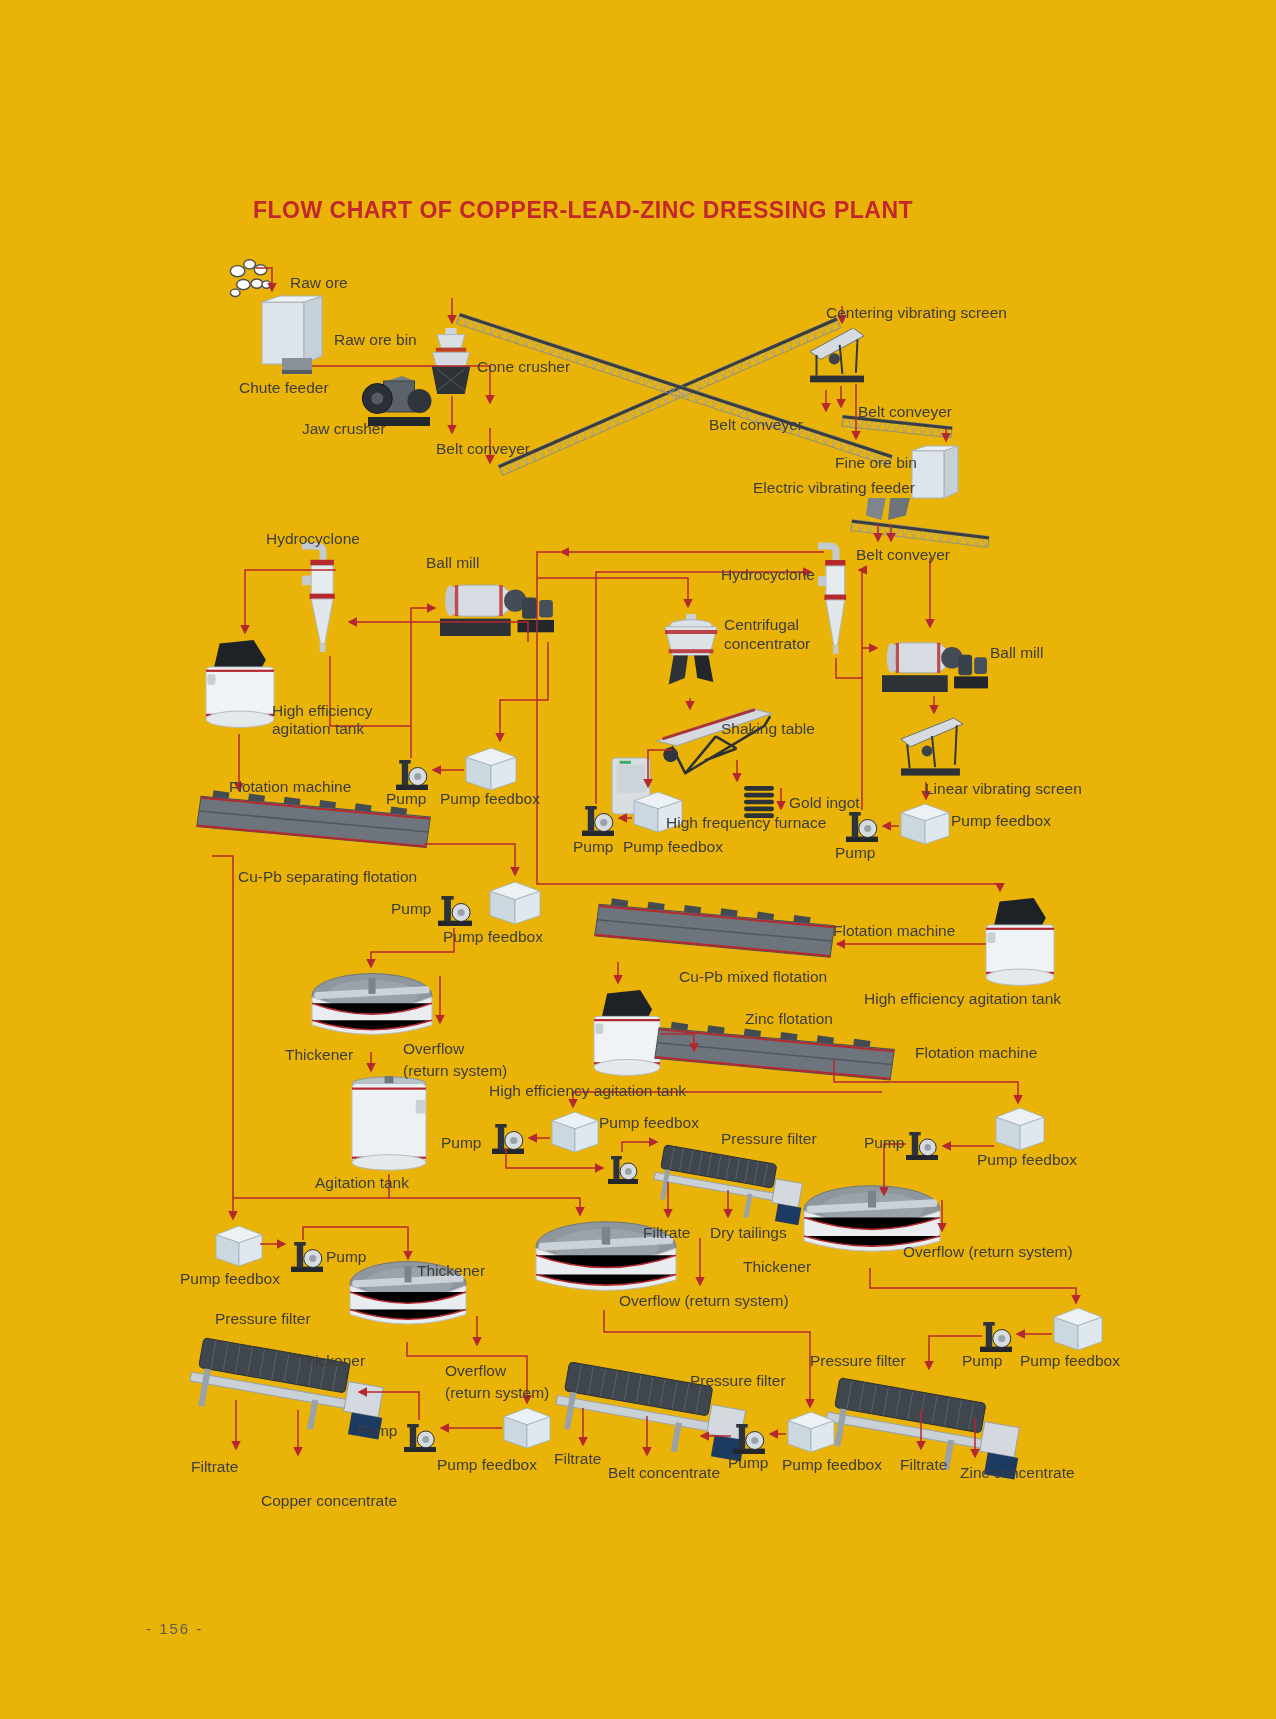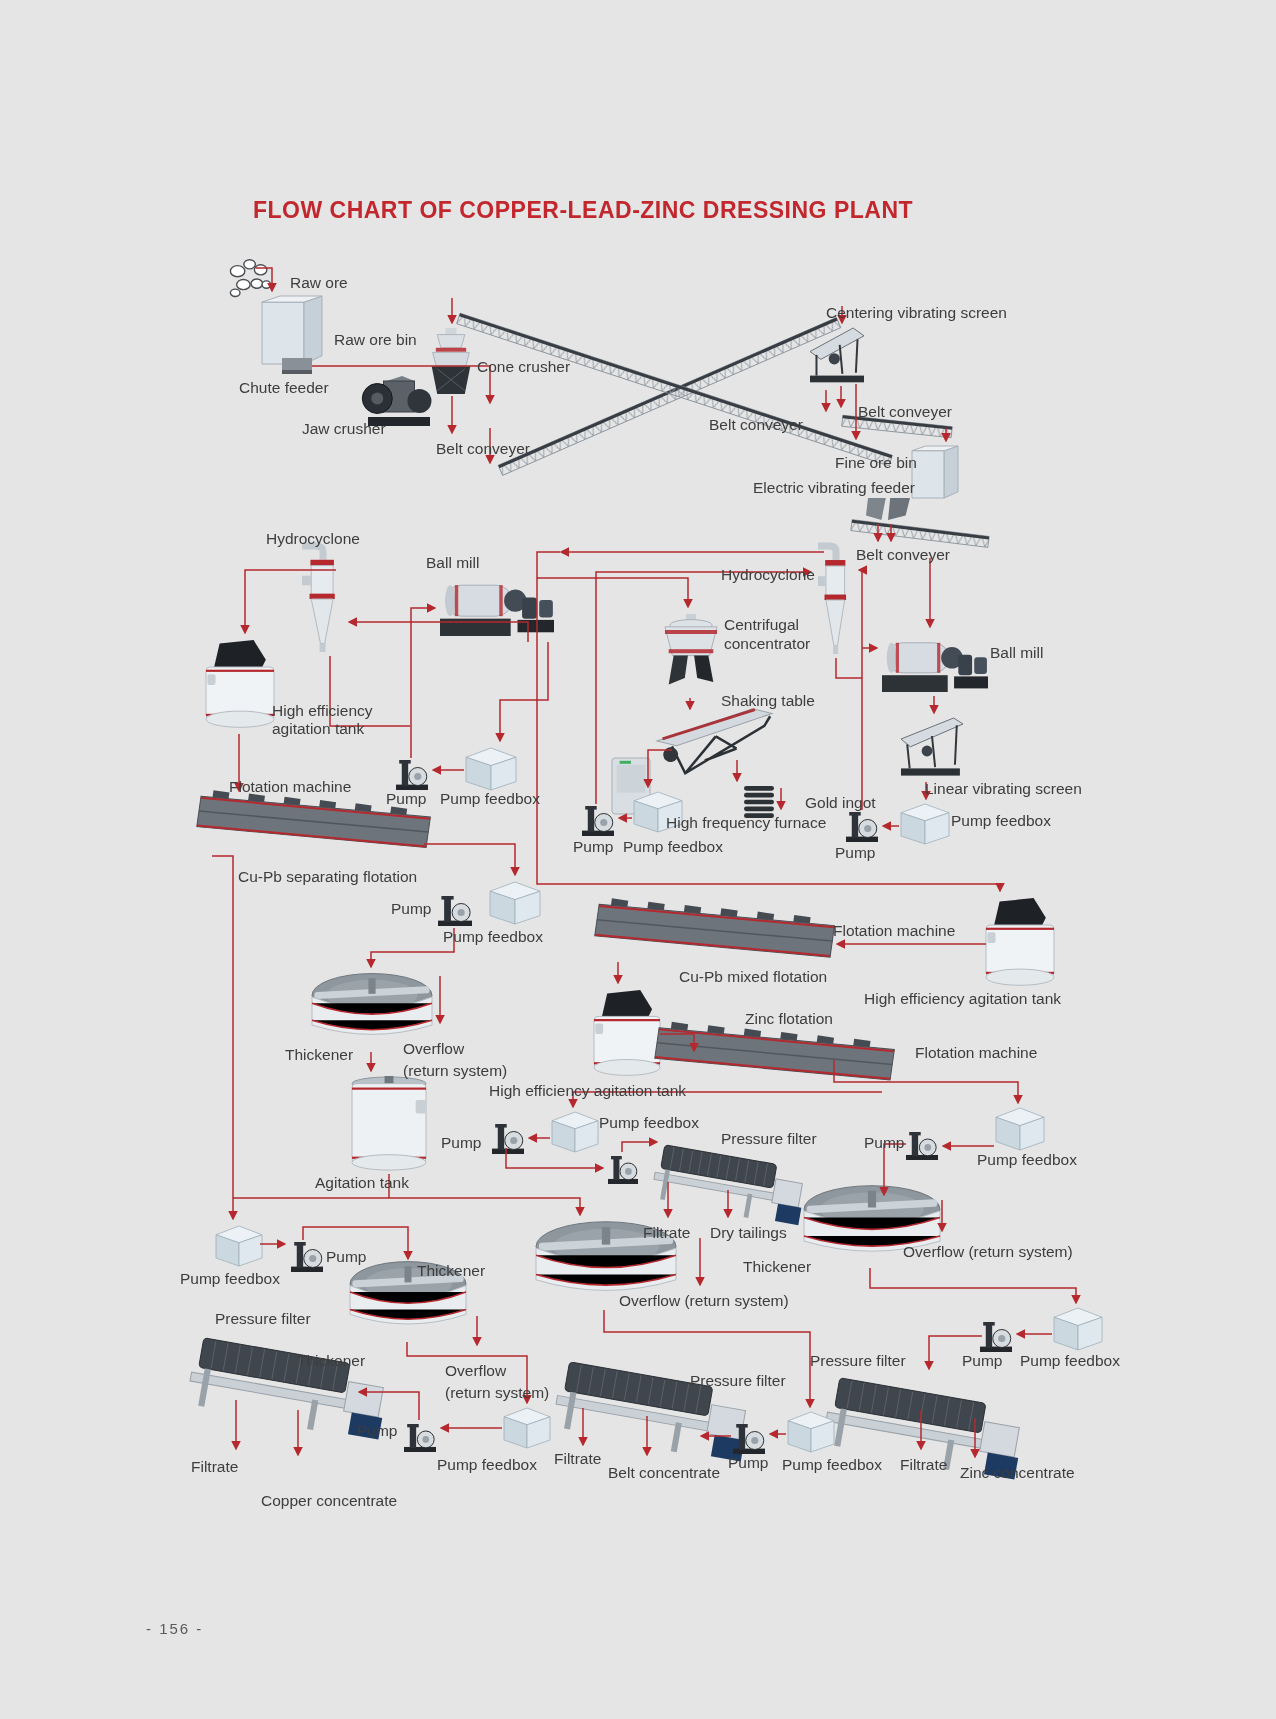--- a/index.html
+++ b/index.html
@@ -1,16 +1,16 @@
 <!DOCTYPE html>
 <html style="--accent: #b5282e; --title: #c2272e; --text: #3d3d3d;"><head>
 <meta charset="utf-8">
 <style>
   html,body{margin:0;padding:0;background:#ffffff;}
-  #canvas{position:relative;width:1276px;height:1719px;background:#e5e5e5;overflow:hidden;
+  #canvas{position:relative;width:1276px;height:1719px;background:#eab308;overflow:hidden;
           font-family:"Liberation Sans",sans-serif;}
   #title{position:absolute;left:583px;top:197px;transform:translateX(-50%);
          font-size:23px;font-weight:bold;letter-spacing:.5px;color:var(--title,#c2272e);
          white-space:nowrap;}
   #layers{position:absolute;left:0;top:0;}
   #labels{position:absolute;left:0;top:0;width:100%;height:100%;}
   .lbl{position:absolute;font-size:15.5px;color:var(--text,#3d3d3d);white-space:nowrap;line-height:1.1;}
   #pagenum{position:absolute;left:146px;top:1620px;font-size:15px;color:#5a5a5a;letter-spacing:2px;}
 </style>
 </head>
@@ -589,30 +589,30 @@
       <div class="lbl" style="left: 858px; top: 403px;">Belt conveyer</div>
       <div class="lbl" style="left: 835px; top: 454px;">Fine ore bin</div>
       <div class="lbl" style="left: 753px; top: 479px;">Electric vibrating feeder</div>
       <div class="lbl" style="left: 856px; top: 546px;">Belt conveyer</div>
       <div class="lbl" style="left: 266px; top: 530px;">Hydrocyclone</div>
       <div class="lbl" style="left: 426px; top: 554px;">Ball mill</div>
       <div class="lbl" style="left: 721px; top: 566px;">Hydrocyclone</div>
       <div class="lbl" style="left: 724px; top: 616px;">Centrifugal</div>
       <div class="lbl" style="left: 724px; top: 635px;">concentrator</div>
       <div class="lbl" style="left: 990px; top: 644px;">Ball mill</div>
-      <div class="lbl" style="left: 721px; top: 692px; text-align: center;">Shaking table</div>
+      <div class="lbl" style="left: 721px; top: 720px; text-align: center;">Shaking table</div>
       <div class="lbl" style="left: 272px; top: 702px;">High efficiency</div>
       <div class="lbl" style="left: 272px; top: 720px;">agitation tank</div>
       <div class="lbl" style="left: 229px; top: 778px;">Flotation machine</div>
       <div class="lbl" style="left: 386px; top: 790px;">Pump</div>
       <div class="lbl" style="left: 440px; top: 790px;">Pump feedbox</div>
       <div class="lbl" style="left: 573px; top: 838px;">Pump</div>
       <div class="lbl" style="left: 623px; top: 838px;">Pump feedbox</div>
       <div class="lbl" style="left: 666px; top: 814px;">High frequency furnace</div>
-      <div class="lbl" style="left: 789px; top: 794px; margin-left: 16px;">Gold ingot</div>
+      <div class="lbl" style="left: 789px; top: 794px;">Gold ingot</div>
       <div class="lbl" style="left: 835px; top: 844px;">Pump</div>
       <div class="lbl" style="left: 925px; top: 780px;">Linear vibrating screen</div>
       <div class="lbl" style="left: 951px; top: 812px;">Pump feedbox</div>
       <div class="lbl" style="left: 238px; top: 868px;">Cu-Pb separating flotation</div>
       <div class="lbl" style="left: 391px; top: 900px;">Pump</div>
       <div class="lbl" style="left: 443px; top: 928px;">Pump feedbox</div>
       <div class="lbl" style="left: 833px; top: 922px;">Flotation machine</div>
       <div class="lbl" style="left: 679px; top: 968px;">Cu-Pb mixed flotation</div>
       <div class="lbl" style="left: 864px; top: 990px;">High efficiency agitation tank</div>
       <div class="lbl" style="left: 745px; top: 1010px; text-align: center;">Zinc flotation</div>

